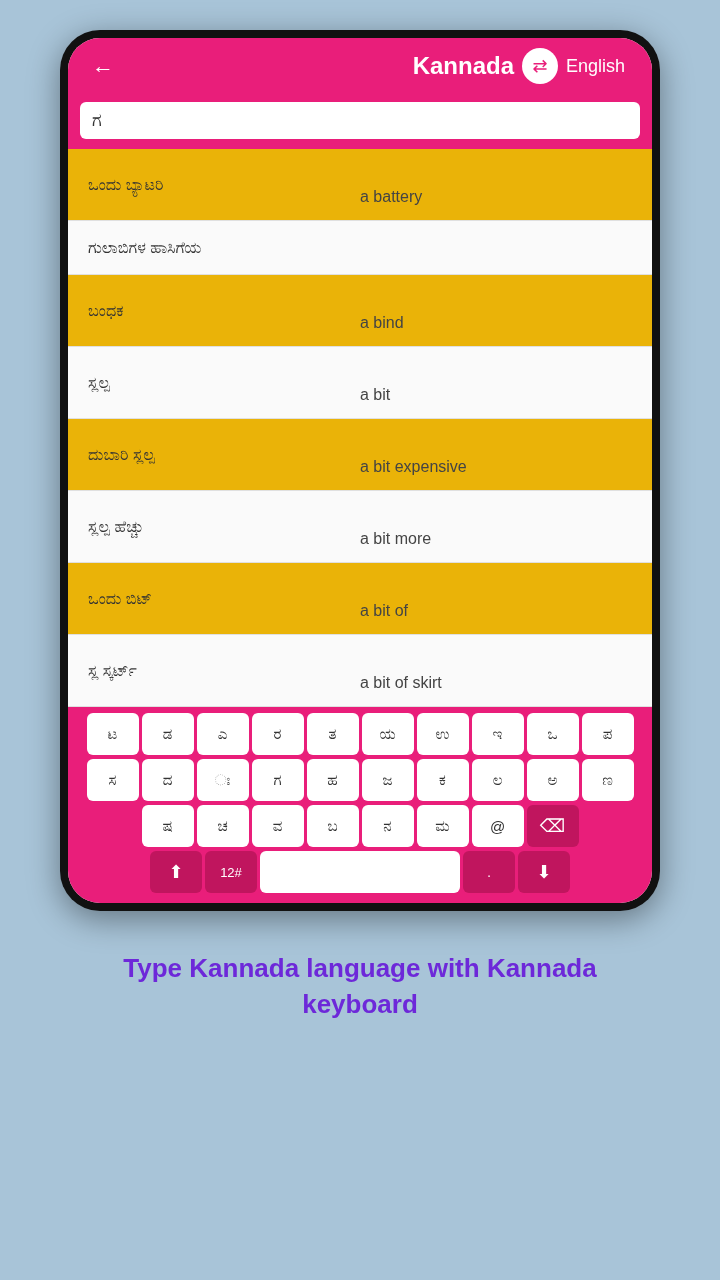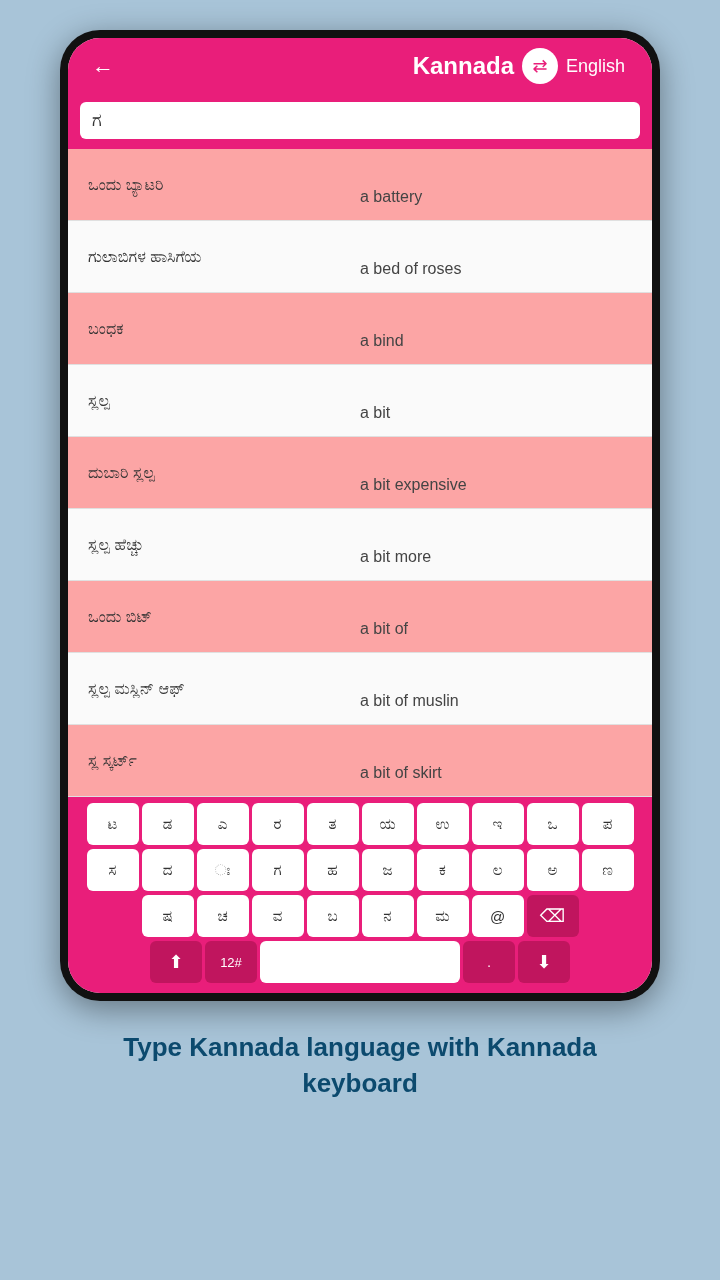--- a/index.html
+++ b/index.html
@@ -97,21 +97,21 @@
     
     .results-list {
       background: #f8f8f8;
     }
 
     .result-row {
       display: flex;
       align-items: center;
       padding: 14px 20px;
       border-bottom: 1px solid #e0e0e0;
-      background: #fca5a5;
+      background: #eab308;
       min-height: 54px;
     }
 
     .result-row:nth-child(even) {
       background: #fafafa;
     }
 
     .kannada-text {
       flex: 1;
       font-size: 16px;
@@ -188,24 +188,24 @@
 
     .kbd-key.down-arrow {
       background: #c0155e;
       color: white;
       font-size: 18px;
     }
 
     
     .caption {
       text-align: center;
-      color: #0c4a6e;
+      color: #6d28d9;
       font-size: 26px;
       font-weight: 700;
-      margin: 28px auto 20px auto;
+      margin: 39px auto 20px auto;
       max-width: 520px;
       line-height: 1.4;
     }
   </style>
 </head>
 <body>
 
 <div class="phone-container">
   <div class="phone-inner">
 
@@ -220,45 +220,40 @@
       <input class="search-input" type="text" value="ಗ" style="">
     </div>
 
     <div class="results-list">
     <div class="result-row">
           <span class="kannada-text">ಒಂದು ಬ್ಯಾಟರಿ</span>
           <span class="english-text">a battery</span>
         </div>
         <div class="result-row">
           <span class="kannada-text">ಗುಲಾಬಿಗಳ ಹಾಸಿಗೆಯ</span>
-          <span class="english-text">a bed of roses</span>
         </div>
         <div class="result-row">
           <span class="kannada-text">ಬಂಧಕ</span>
           <span class="english-text">a bind</span>
         </div>
         <div class="result-row">
           <span class="kannada-text">ಸ್ಲಲ್ಪ</span>
           <span class="english-text">a bit</span>
         </div>
         <div class="result-row">
           <span class="kannada-text">ದುಬಾರಿ ಸ್ಲಲ್ಪ</span>
           <span class="english-text">a bit expensive</span>
         </div>
         <div class="result-row">
           <span class="kannada-text">ಸ್ಲಲ್ಪ ಹೆಚ್ಚು</span>
           <span class="english-text">a bit more</span>
         </div>
         <div class="result-row">
           <span class="kannada-text">ಒಂದು ಬಿಟ್</span>
           <span class="english-text">a bit of</span>
-        </div>
-        <div class="result-row">
-          <span class="kannada-text">ಸ್ಲಲ್ಪ ಮಸ್ಲಿನ್ ಆಫ್</span>
-          <span class="english-text">a bit of muslin</span>
         </div>
         <div class="result-row">
           <span class="kannada-text">ಸ್ಲ ಸ್ಕರ್ಟ್</span>
           <span class="english-text">a bit of skirt</span>
         </div>
       </div>
 
     <div class="keyboard">
       <div class="kbd-row">
       <div class="kbd-key">ಟ</div>

